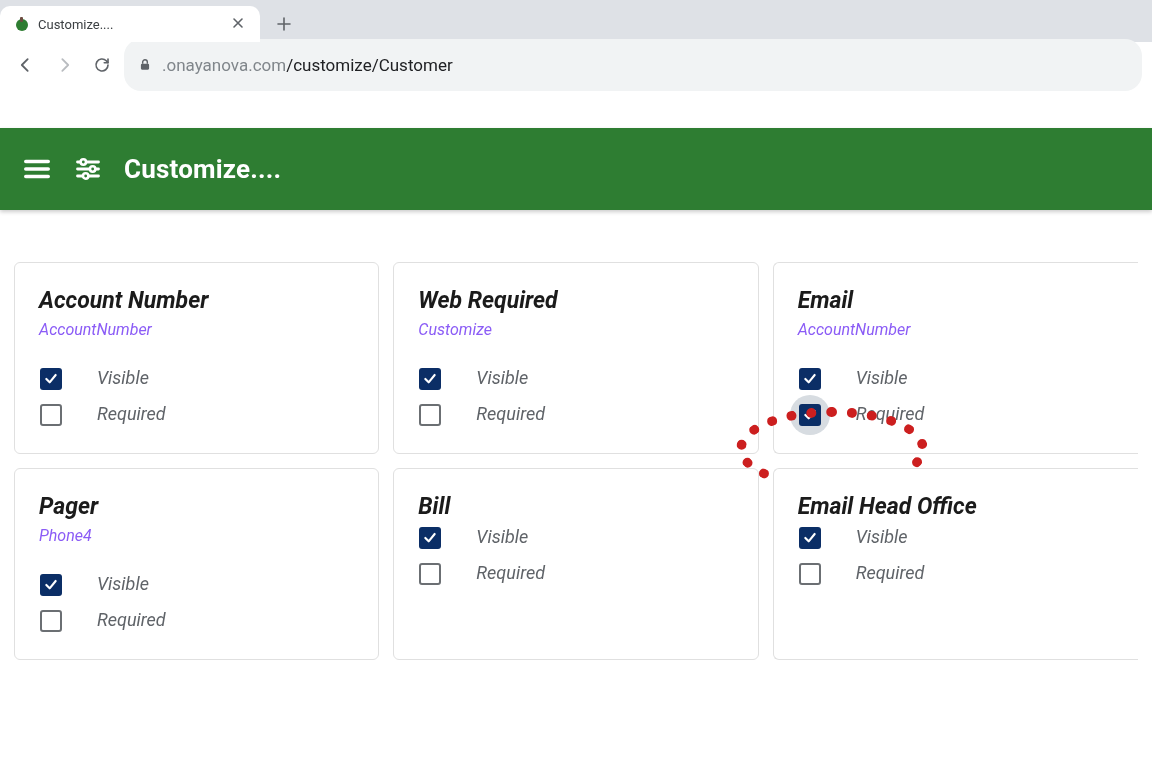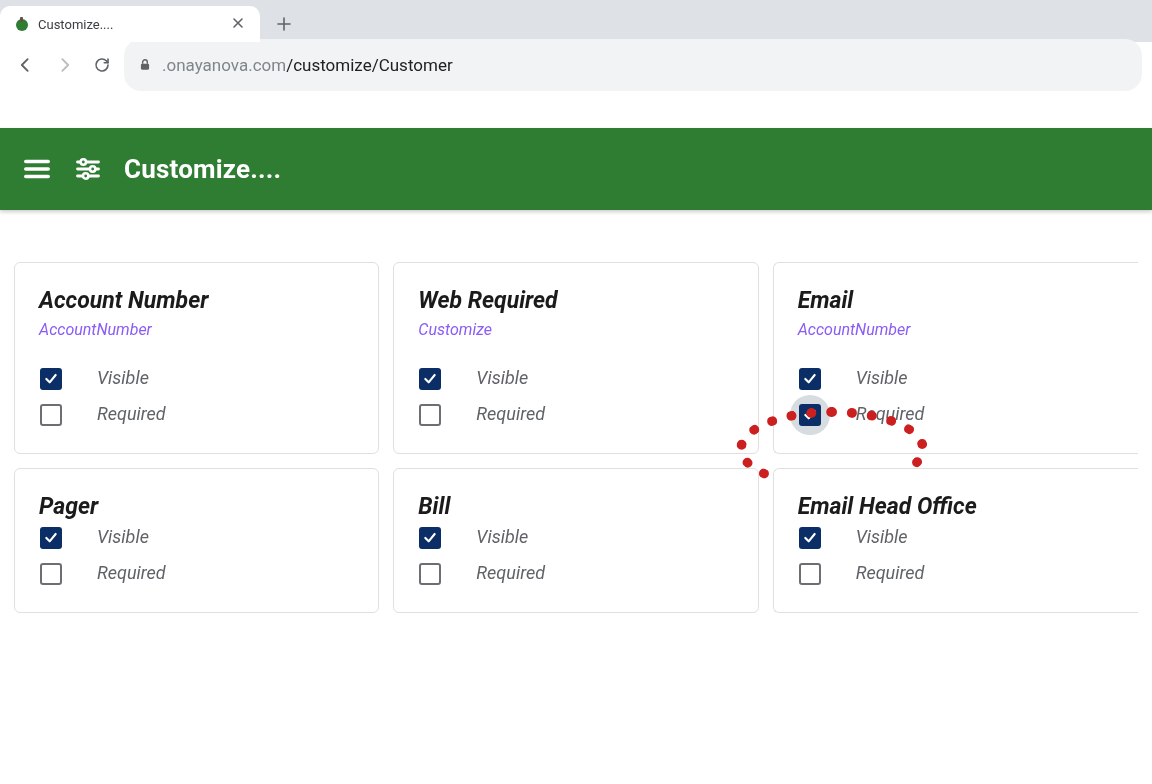--- a/index.html
+++ b/index.html
@@ -204,20 +204,21 @@
               <path d="M5 12l5 5 9-11" fill="none" stroke="#fff" stroke-width="3.2" stroke-linecap="round" stroke-linejoin="round"></path>
             </svg>
           </span>
         </span>
       <span>Required</span>
     </div>
     <div class="anno-ellipse"></div>
   </div>
     <div class="card  card4">
     <h2>Pager</h2>
+    <div class="sys">Phone4</div>
     <div class="row">
       <span class="halo ">
           <span class="cb checked">
             <svg width="16" height="16" viewBox="0 0 24 24">
               <path d="M5 12l5 5 9-11" fill="none" stroke="#fff" stroke-width="3.2" stroke-linecap="round" stroke-linejoin="round"></path>
             </svg>
           </span>
         </span>
       <span>Visible</span>
     </div>

